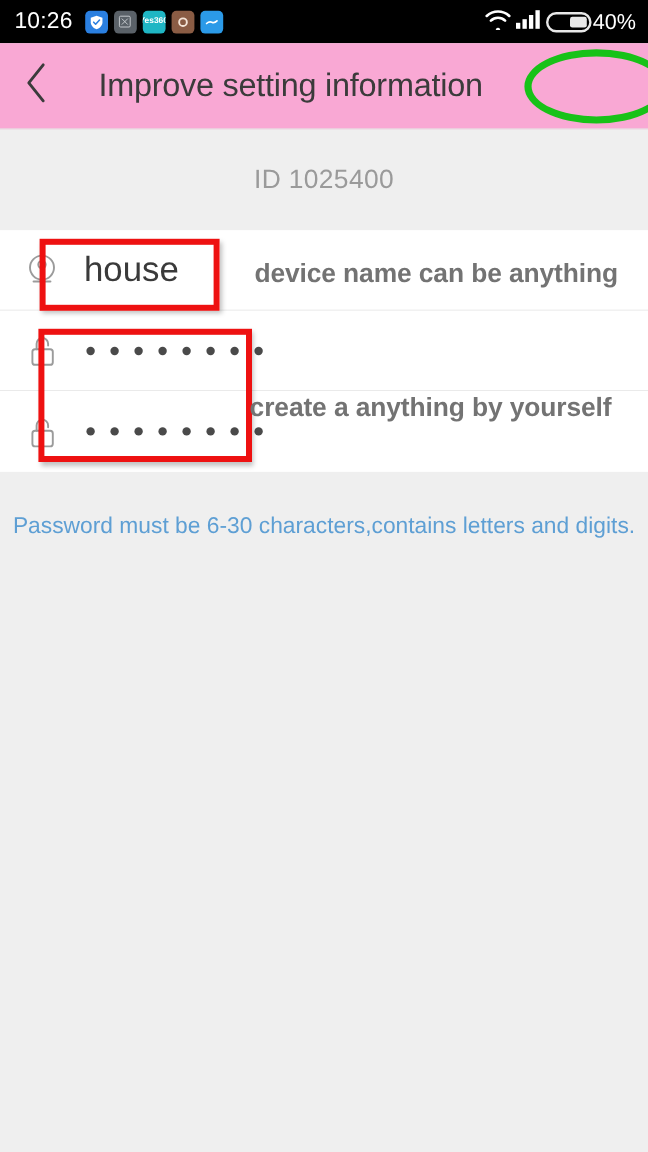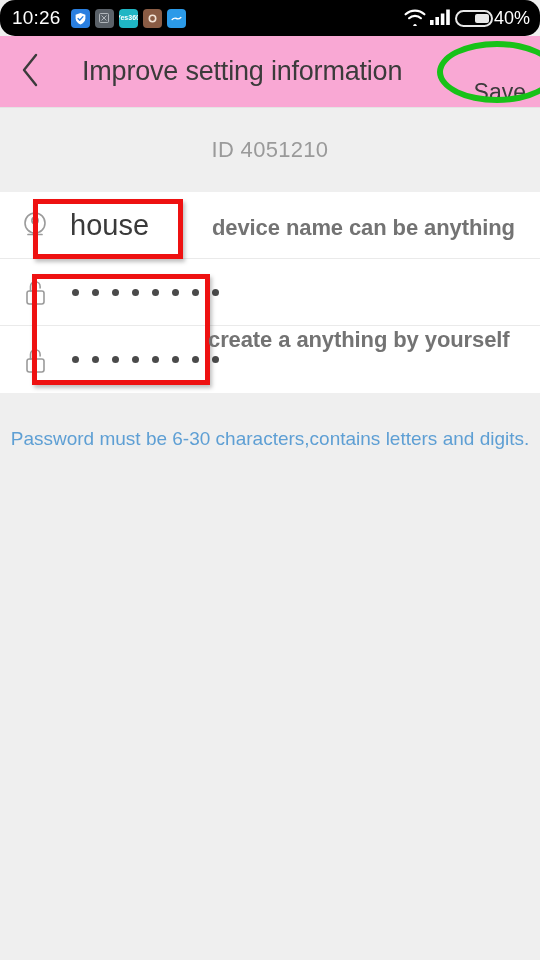--- a/index.html
+++ b/index.html
@@ -9,21 +9,21 @@
     background:#efefef;
     position:relative;
     overflow:hidden;
     -webkit-font-smoothing:antialiased;
   }
 
   
   .statusbar{
     position:absolute; top:0; left:0; width:540px; height:36px;
     background:#000; color:#fff;
-    display:flex; align-items:center;border-radius:15px;
+    display:flex; align-items:center;
   }
   .sb-clock{
     font-size:19px; color:#fff; margin-left:12px; letter-spacing:.2px;
     font-family:"Liberation Sans", sans-serif;
   }
   .sb-icons{ display:flex; align-items:center; gap:5px; margin-left:10px; }
   .sb-ic{
     width:19px;height:19px;border-radius:4px;
     display:flex;align-items:center;justify-content:center;
     font-size:9px;color:#fff;overflow:hidden;
@@ -183,25 +183,24 @@
 
 <div class="header">
   <div class="back-btn">
     <span>
       <svg width="22" height="36" viewBox="0 0 22 36" aria-hidden="true">
         <path d="M17 3 L5 18 L17 33" stroke="#3b3b3b" stroke-width="2.4" fill="none" stroke-linecap="round" stroke-linejoin="round"></path>
       </svg>
     </span>
   </div>
   <div class="header-title">Improve setting information</div>
-  <div class="save-btn">Save</div>
 </div>
 
 <div class="id-strip">
-  <span class="id-text">ID 4051210</span>
+  <span class="id-text">ID 1025400</span>
 </div>
 
 <div class="form">
 
   <div class="row">
     <div class="row-icon">
       <svg width="30" height="30" viewBox="0 0 30 30" aria-hidden="true">
         <circle cx="15" cy="13" r="10" fill="none" stroke="#9b9b9b" stroke-width="1.6"></circle>
         <circle cx="15" cy="10.5" r="3.1" fill="none" stroke="#9b9b9b" stroke-width="1.6"></circle>
         <line x1="8" y1="24.5" x2="22" y2="24.5" stroke="#9b9b9b" stroke-width="1.7" stroke-linecap="round"></line>

